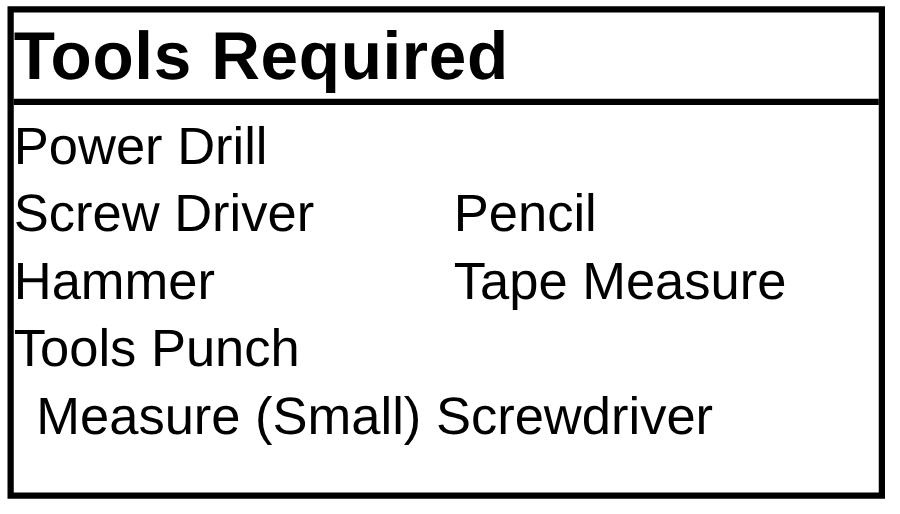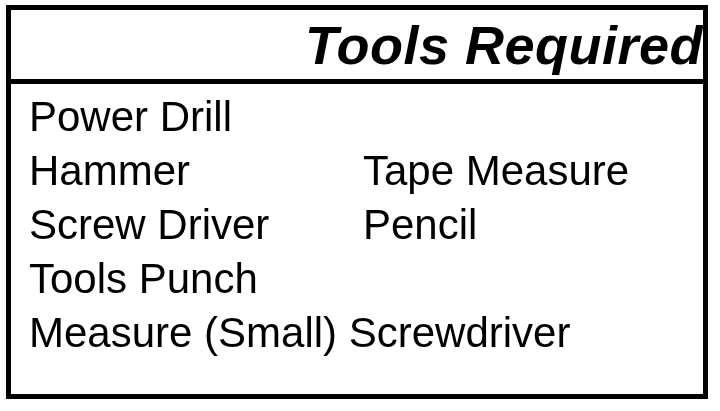--- a/index.html
+++ b/index.html
@@ -22,23 +22,22 @@
     height: 394px;
     border: 5px solid #000000;
     box-sizing: border-box;
     background: #ffffff;
   }
   .title-bar {
     height: 74px;
     border-bottom: 5px solid #000000;
     display: flex;
     align-items: center;
-    justify-content: flex-end;
+    justify-content: flex-start;
     box-sizing: border-box;
-    font-style: italic;
   }
   .title-text {
     font-size: 54px;
     font-weight: bold;
     letter-spacing: 0.5px;
     line-height: 1;
     white-space: nowrap;
   }
   .list-area {
     padding: 6px 0 0 0;
@@ -49,21 +48,20 @@
     align-items: baseline;
     height: 54px;
   }
   .cell {
     font-size: 42px;
     line-height: 54px;
     white-space: nowrap;
   }
   .col-left {
     width: 352px;
-    padding-left: 18px;
     box-sizing: border-box;
   }
   .col-right {
     padding-left: 0;
     box-sizing: border-box;
   }
   .row-wide .cell {
     padding-left: 18px;
   }
 </style>
@@ -76,27 +74,27 @@
     <div class="title-text">Tools Required</div>
   </div>
 
   <div class="list-area">
 
     <div class="row">
       <div class="cell col-left">Power Drill</div>
     </div>
 
     <div class="row">
-      <div class="cell col-left">Hammer</div>
-      <div class="cell col-right">Tape Measure</div>
+      <div class="cell col-left">Screw Driver</div>
+      <div class="cell col-right">Pencil</div>
     </div>
 
     <div class="row">
-      <div class="cell col-left">Screw Driver</div>
-      <div class="cell col-right">Pencil</div>
+      <div class="cell col-left">Hammer</div>
+      <div class="cell col-right">Tape Measure</div>
     </div>
 
     <div class="row">
       <div class="cell col-left">Tools Punch</div>
       <div class="cell col-right"></div>
     </div>
 
     <div class="row row-wide">
       <div class="cell">Measure (Small) Screwdriver</div>
     </div>

